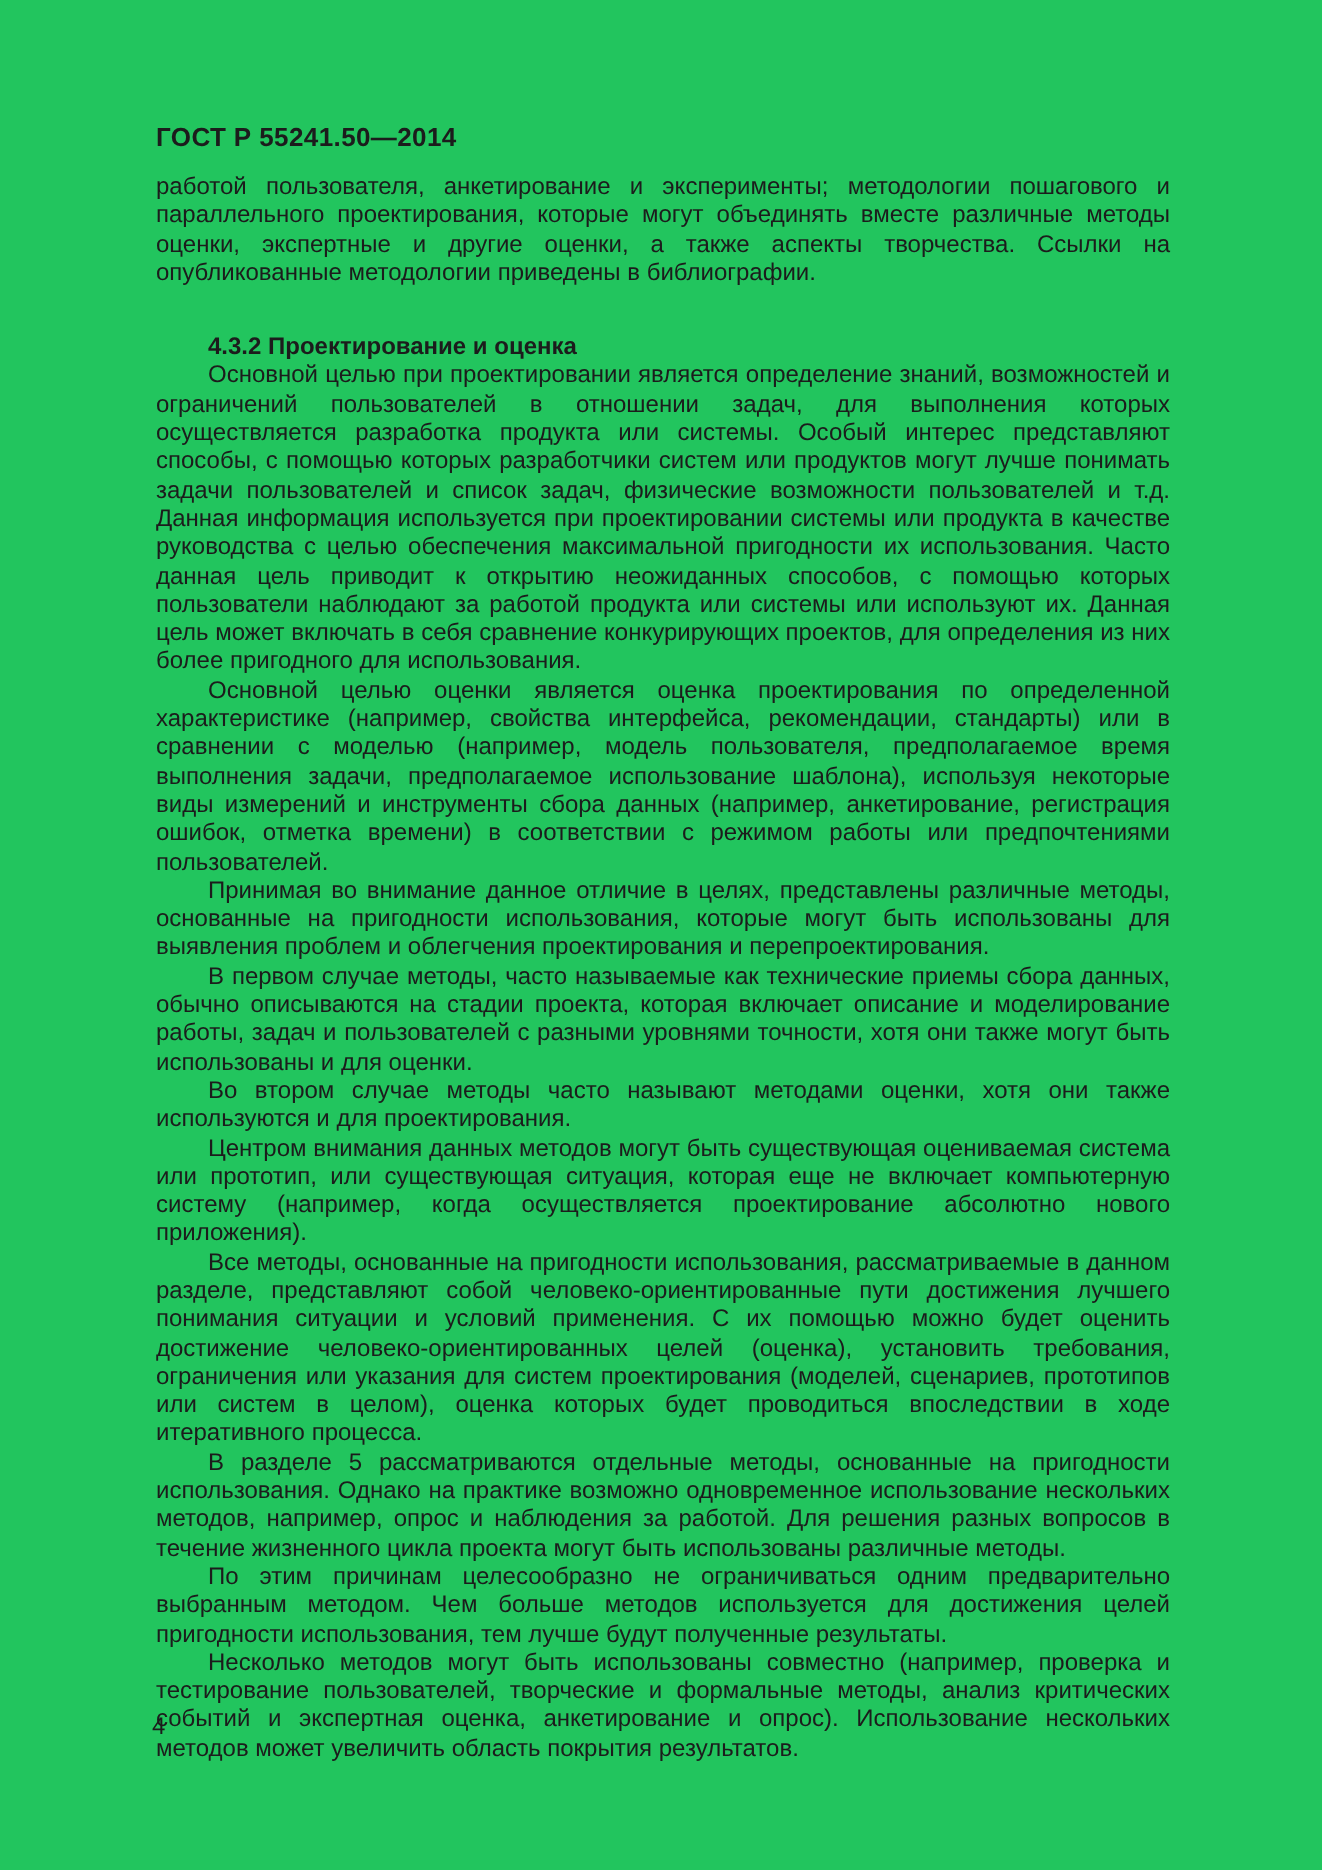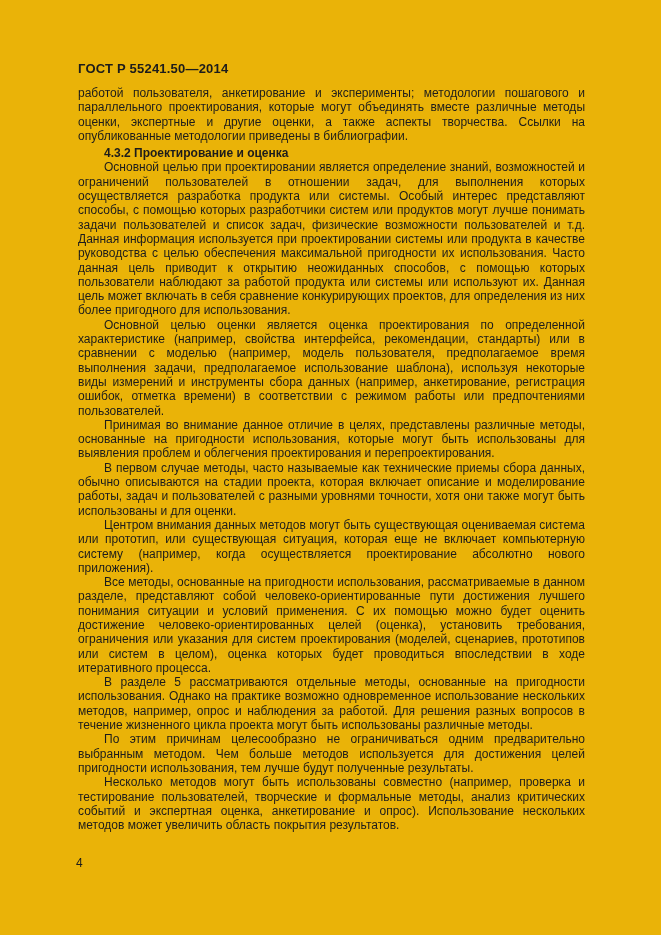--- a/index.html
+++ b/index.html
@@ -4,21 +4,21 @@
 <style>
   html, body {
     margin: 0;
     padding: 0;
     background: #ffffff;
   }
   .page {
     position: relative;
     width: 661px;
     height: 935px;
-    background: #eab308;
+    background: #22c55e;
     font-family: "Liberation Sans", sans-serif;
     color: #1c1c1c;
     overflow: hidden;
   }
   .doc-header {
     position: absolute;
     top: 61px;
     left: 78px;
     font-size: 13px;
     font-weight: bold;
@@ -37,21 +37,21 @@
   }
   .doc-body p {
     margin: 0;
     padding: 0;
   }
   .doc-body p.indent {
     text-indent: 26px;
   }
   .doc-body p.heading {
     font-weight: bold;
-    margin-top: 3px;
+    margin-top: 23px;
     text-align: left;
   }
   .page-number {
     position: absolute;
     top: 856px;
     left: 76px;
     font-size: 12px;
   }
 </style>
 </head>
@@ -60,20 +60,21 @@
 <div class="page">
   <div class="doc-header">ГОСТ Р 55241.50—2014</div>
 
   <div class="doc-body">
       <p class="">работой пользователя, анкетирование и эксперименты; методологии пошагового и параллельного проектирования, которые могут объединять вместе различные методы оценки, экспертные и другие оценки, а также аспекты творчества. Ссылки на опубликованные методологии приведены в библиографии.</p>
       <p class="heading indent">4.3.2 Проектирование и оценка</p>
       <p class="indent">Основной целью при проектировании является определение знаний, возможностей и ограничений пользователей в отношении задач, для выполнения которых осуществляется разработка продукта или системы. Особый интерес представляют способы, с помощью которых разработчики систем или продуктов могут лучше понимать задачи пользователей и список задач, физические возможности пользователей и т.д. Данная информация используется при проектировании системы или продукта в качестве руководства с целью обеспечения максимальной пригодности их использования. Часто данная цель приводит к открытию неожиданных способов, с помощью которых пользователи наблюдают за работой продукта или системы или используют их. Данная цель может включать в себя сравнение конкурирующих проектов, для определения из них более пригодного для использования.</p>
       <p class="indent">Основной целью оценки является оценка проектирования по определенной характеристике (например, свойства интерфейса, рекомендации, стандарты) или в сравнении с моделью (например, модель пользователя, предполагаемое время выполнения задачи, предполагаемое использование шаблона), используя некоторые виды измерений и инструменты сбора данных (например, анкетирование, регистрация ошибок, отметка времени) в соответствии с режимом работы или предпочтениями пользователей.</p>
       <p class="indent">Принимая во внимание данное отличие в целях, представлены различные методы, основанные на пригодности использования, которые могут быть использованы для выявления проблем и облегчения проектирования и перепроектирования.</p>
       <p class="indent">В первом случае методы, часто называемые как технические приемы сбора данных, обычно описываются на стадии проекта, которая включает описание и моделирование работы, задач и пользователей с разными уровнями точности, хотя они также могут быть использованы и для оценки.</p>
+      <p class="indent">Во втором случае методы часто называют методами оценки, хотя они также используются и для проектирования.</p>
       <p class="indent">Центром внимания данных методов могут быть существующая оцениваемая система или прототип, или существующая ситуация, которая еще не включает компьютерную систему (например, когда осуществляется проектирование абсолютно нового приложения).</p>
       <p class="indent">Все методы, основанные на пригодности использования, рассматриваемые в данном разделе, представляют собой человеко-ориентированные пути достижения лучшего понимания ситуации и условий применения. С их помощью можно будет оценить достижение человеко-ориентированных целей (оценка), установить требования, ограничения или указания для систем проектирования (моделей, сценариев, прототипов или систем в целом), оценка которых будет проводиться впоследствии в ходе итеративного процесса.</p>
       <p class="indent">В разделе 5 рассматриваются отдельные методы, основанные на пригодности использования. Однако на практике возможно одновременное использование нескольких методов, например, опрос и наблюдения за работой. Для решения разных вопросов в течение жизненного цикла проекта могут быть использованы различные методы.</p>
       <p class="indent">По этим причинам целесообразно не ограничиваться одним предварительно выбранным методом. Чем больше методов используется для достижения целей пригодности использования, тем лучше будут полученные результаты.</p>
       <p class="indent">Несколько методов могут быть использованы совместно (например, проверка и тестирование пользователей, творческие и формальные методы, анализ критических событий и экспертная оценка, анкетирование и опрос). Использование нескольких методов может увеличить область покрытия результатов.</p>
     </div>
 
   <div class="page-number">4</div>
 </div>
 

